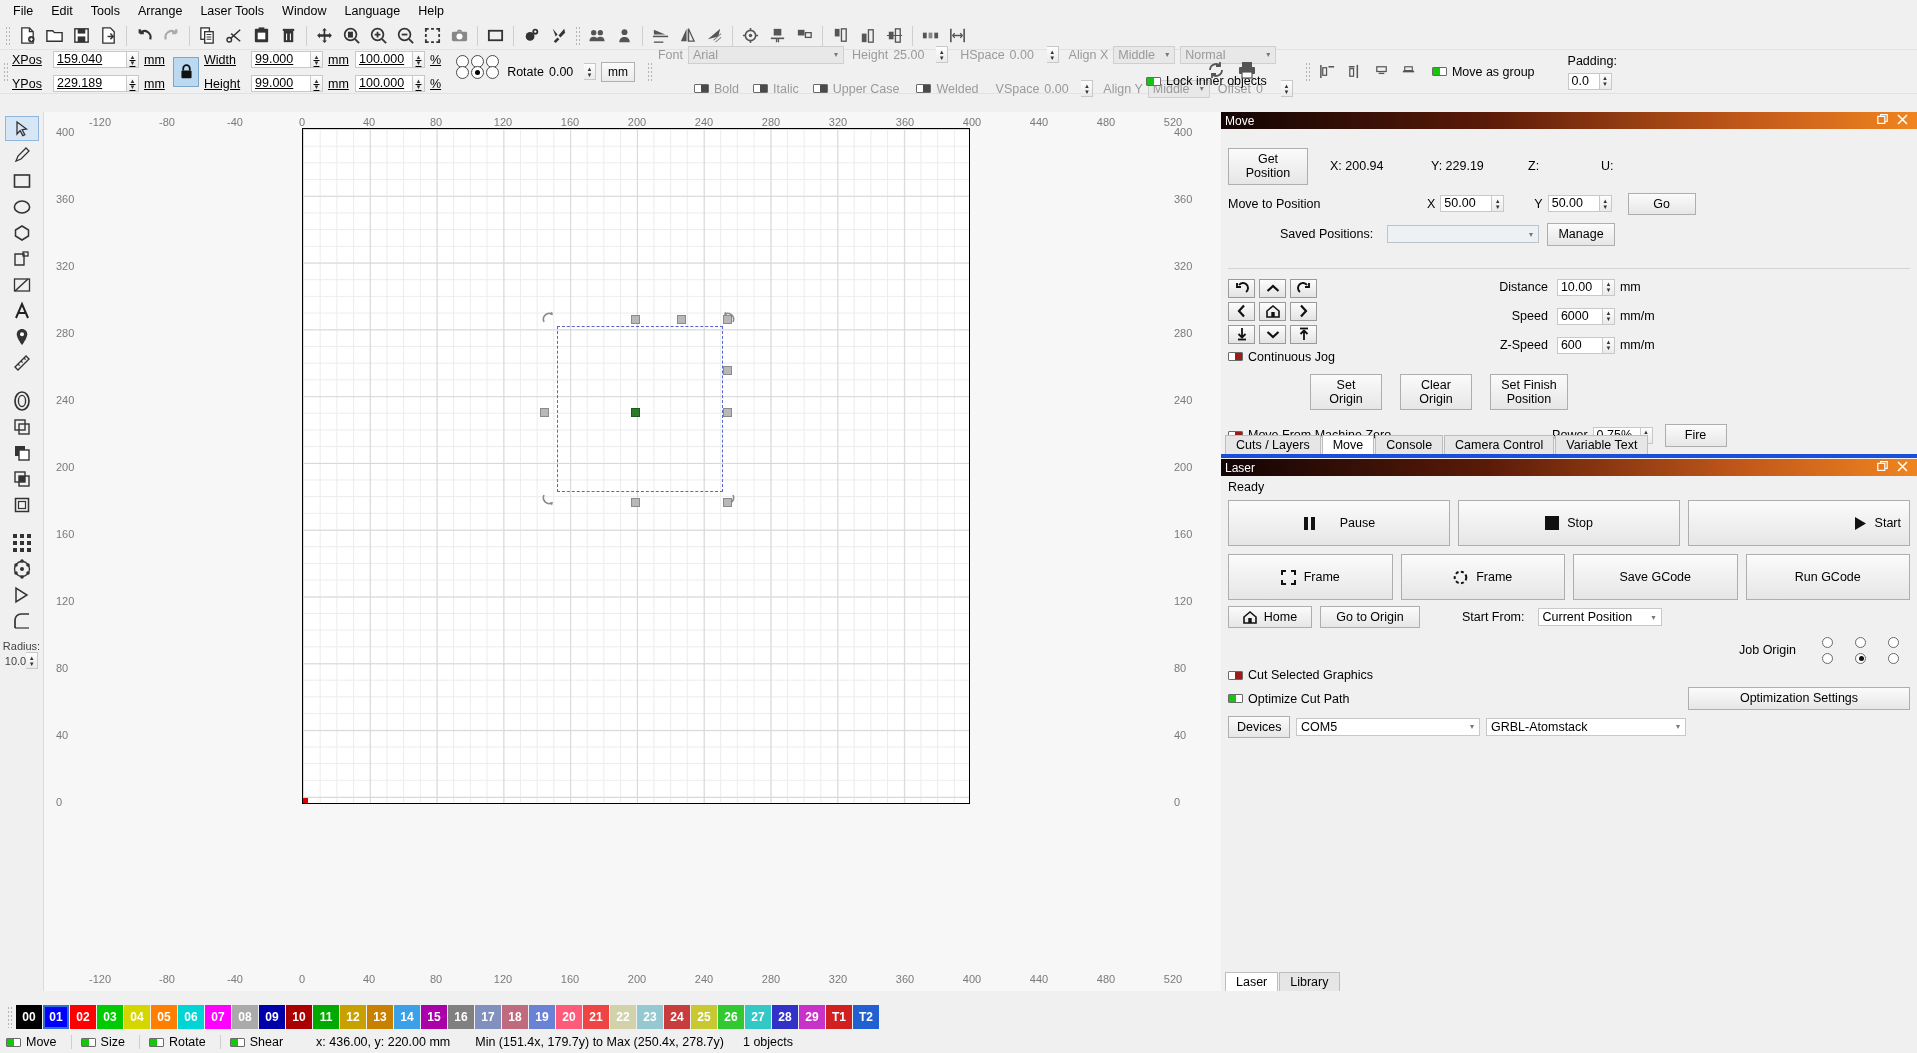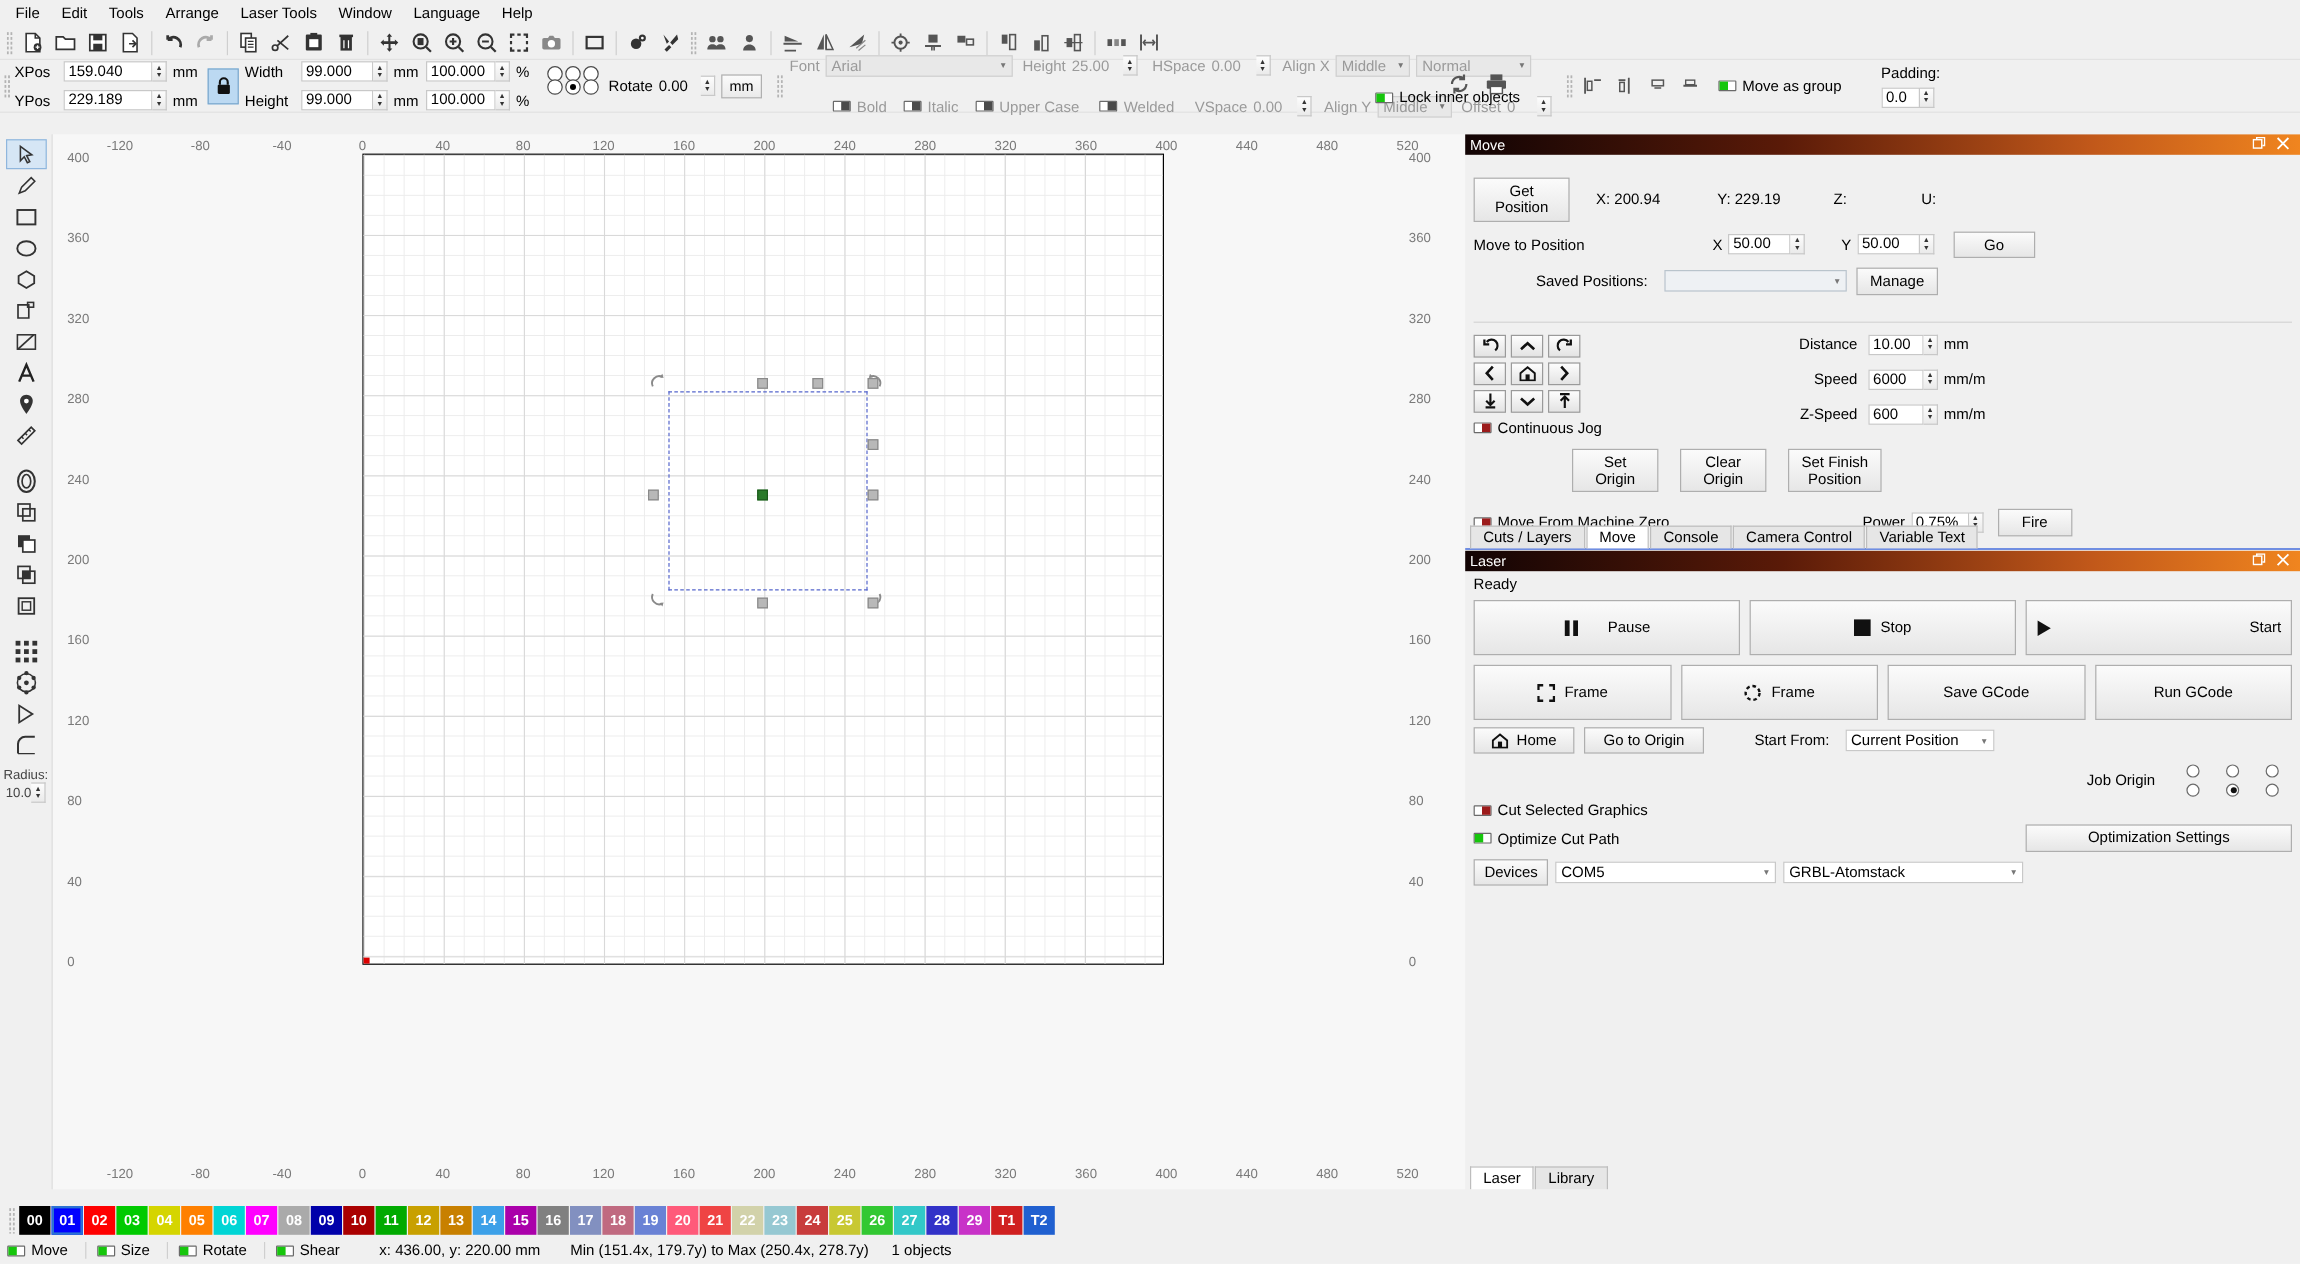--- a/index.html
+++ b/index.html
@@ -115,21 +115,21 @@
   .dock-title .tbtns { margin-left:auto; display:flex; gap:9px; padding-right:5px; align-items:center;}
   .dock-body { padding:5px 7px 4px 7px; }
   .btn {
     border:1px solid #aeaeae; background:linear-gradient(#fbfbfb,#e6e6e6);
     font-size:12.5px; padding:3px 8px; text-align:center; color:#000; line-height:1.15;
   }
   .jogbtn { width:27px;height:19px; border:1px solid #9a9a9a;
             background:linear-gradient(#fdfdfd,#e3e3e3); display:flex;align-items:center;justify-content:center;}
   .seps { height:1px; background:#d4d4d4; margin:7px 0; }
 
-  .tabs { display:flex; height:21px; align-items:flex-end; border-bottom:1px solid #1d4ed8; padding-left:4px;}
+  .tabs { display:flex; height:21px; align-items:flex-end; border-bottom:4px solid #1d4ed8; padding-left:4px;}
   .tab { padding:2px 10px; font-size:12.5px; background:#e6e6e6; border:1px solid #bdbdbd;
          border-bottom:none; margin-right:1px; }
   .tab.active { background:#fff; }
 
   .radio { width:11px; height:11px; border:1px solid #6a6a6a; border-radius:50%; background:#fff; position:relative; }
   .radio.sel::after { content:""; position:absolute; left:2.5px; top:2.5px; width:5px; height:5px;
                       border-radius:50%; background:#111; }
 
   
   .palette { position:absolute; left:0; right:0; bottom:22px; height:28px; display:flex; align-items:center;
@@ -395,21 +395,21 @@
         <svg class="ico" width="19" height="19" viewBox="0 0 20 20">
           <path d="M3 3v14M17 3v14" stroke="#555" stroke-width="1.7"></path>
           <path d="M6 10h8M7 7.5L5 10l2 2.5M13 7.5l2 2.5-2 2.5" stroke="#555" stroke-width="1.4" fill="none"></path>
         </svg>
       </div>
   </div>
 
   <div class="propbar">
     <div class="grip"></div>
 
-    <div class="prow" style="display:flex;flex-direction:row;align-items:center;">
+    <div class="prow" style="display:flex;flex-direction:row;align-items:center;text-decoration:underline;">
       <div style="display:flex;flex-direction:column;gap:3px;">
         <div class="pline">
           <span class="lbl" style="width:36px">XPos</span>
           <span class="fld" style="width:74px">159.040</span>
           <span class="spin">
               <i>▲</i>
               <i>▼</i>
             </span>
           <span class="lbl" style="margin-left:5px;width:22px">mm</span>
         </div>
@@ -1091,21 +1091,21 @@
               <rect x="8" y="1" width="4" height="13" fill="#111"></rect>
             </svg>
           <span>Pause</span>
         </span>
         <span class="btn" style="flex:1;height:46px;display:flex;align-items:center;justify-content:center;gap:8px">
           <svg width="14" height="14" viewBox="0 0 14 14">
               <rect x="0" y="0" width="14" height="14" fill="#111"></rect>
             </svg>
           <span>Stop</span>
         </span>
-        <span class="btn" style="flex:1;height:46px;display:flex;align-items:center;justify-content:space-between;gap:8px">
+        <span class="btn" style="flex:1;height:46px;display:flex;align-items:center;justify-content:flex-end;gap:8px">
           <svg width="13" height="15" viewBox="0 0 13 15">
               <path d="M1 1l11 6.5L1 14z" fill="#111"></path>
             </svg>
           <span>Start</span>
         </span>
       </div>
 
       <div style="display:flex;gap:8px;margin-top:8px;">
         <span class="btn" style="flex:1;height:46px;display:flex;align-items:center;justify-content:center;gap:8px">
           <svg width="15" height="15" viewBox="0 0 15 15">

